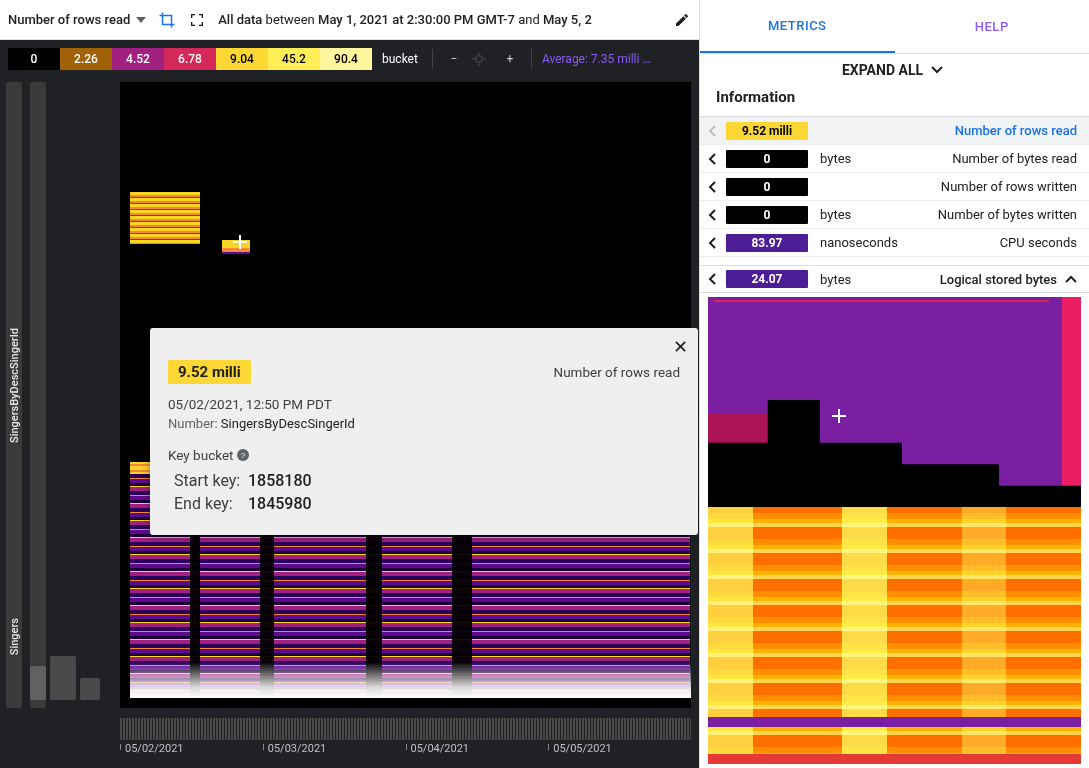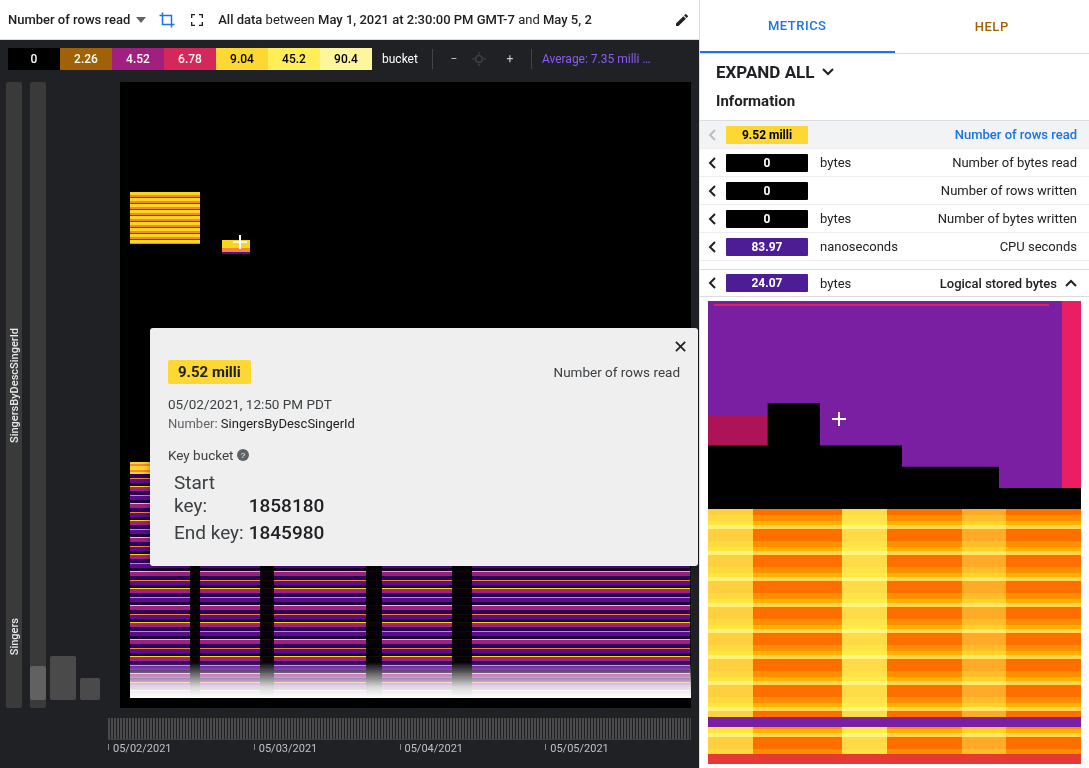--- a/index.html
+++ b/index.html
@@ -203,21 +203,21 @@
   }
   .band-fade {
     position:absolute; left:10px; right:0; bottom:10px; height:36px;
     background: linear-gradient(rgba(255,255,255,0) 0%, rgba(255,255,255,0.85) 70%, #fff 100%);
     mix-blend-mode: screen;
   }
 
   
   .timeline {
     position:absolute;
-    left:108px; right:8px; bottom:10px; height:46px;
+    left:120px; right:8px; bottom:10px; height:46px;
   }
   .timeline .spark {
     height:28px;
     background:
       linear-gradient(#555 0 0) 0 100%/100% 1px no-repeat,
       repeating-linear-gradient(90deg, #666 0 2px, transparent 2px 3px) 0 6px/100% 22px no-repeat;
     opacity:0.6;
   }
   .timeline .ticks {
     display:flex;
@@ -261,21 +261,21 @@
     padding:3px 10px;
     border-radius:2px;
     font-size:15px;
     color:#202124;
   }
   .tooltip-title-row .spacer { flex:1; }
   .tooltip-metric-name { font-size:13.5px; color:#3c4043; }
   .tline { margin:4px 0; }
   .tline.small { font-size:13px; color:#5f6368; }
   .kb-head { display:flex; align-items:flex-start; gap:2px; margin-top:16px; color:#3c4043;}
-  .kb-rows { margin:8px 0 0 6px; font-size:19px; }
+  .kb-rows { margin:8px 0 0 6px; font-size:16px; }
   .kb-rows div { margin:4px 0; }
   .kb-rows .k { display:inline-block; width:70px; color:#3c4043;}
   .kb-rows .v { font-weight:500; color:#202124; }
 
   
   .right {
     flex:1;
     height:100%;
     display:flex;
     flex-direction:column;
@@ -283,28 +283,28 @@
   }
   .tabs {
     display:flex;
     height:54px;
     border-bottom:1px solid var(--border);
   }
   .tab {
     flex:1;
     display:flex; align-items:center; justify-content:center;
     font-size:13px; font-weight:500; letter-spacing:0.5px;
-    color:#a16207;
+    color:#8b5cf6;
     cursor:pointer;
   }
   .tab.active { color:var(--blue); border-bottom:2px solid var(--blue); }
   .expand-all {
-    display:flex; justify-content:flex-start; align-items:center;
+    display:flex; justify-content:center; align-items:center;
     padding:8px 20px 4px 16px;
-    font-size:17px; font-weight:700;
+    font-size:14px; font-weight:700;
     cursor:pointer;
   }
   .expand-all .chev { margin-left:8px; font-size:14px;}
   .section-h {
     font-size:15px; font-weight:700;
     padding:6px 16px 10px 16px;
   }
 
   .metric-list {
     border-top:1px solid var(--border);

